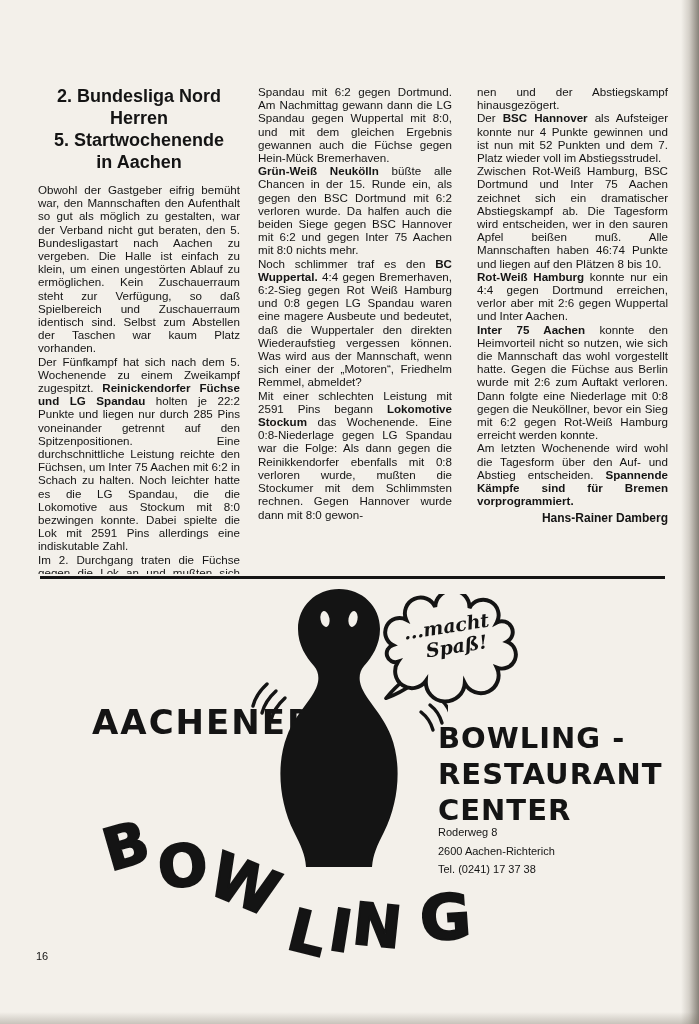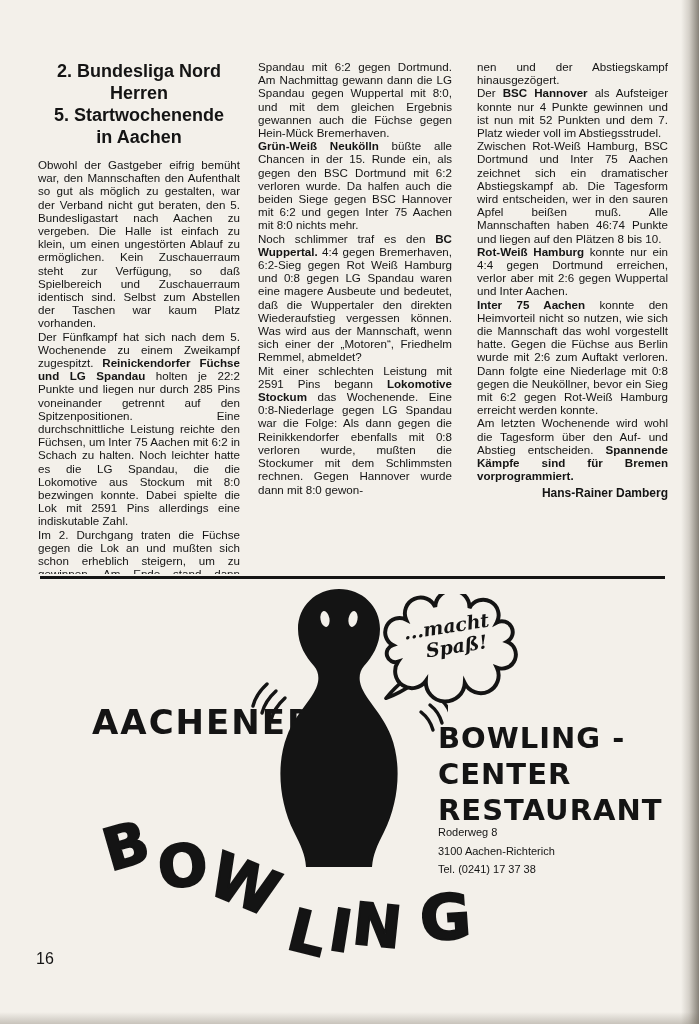--- a/index.html
+++ b/index.html
@@ -3,21 +3,21 @@
 <meta charset="utf-8">
 <style>
   html,body{margin:0;padding:0;background:#d8d4cc;}
   .page{
     position:relative;width:699px;height:1024px;overflow:hidden;
     background:#f3f0ea;color:#141414;
     font-family:"Liberation Sans",sans-serif;
   }
   
   .article{position:absolute;left:38px;top:60px;width:630px;height:514px;display:flex;overflow:hidden;}
-  .col{text-align:justify;font-size:11.6px;line-height:13.2px;}
+  .col{text-align:justify;font-size:11.6px;line-height:13.2px;margin-top:25px;}
   .col p{margin:0;}
   .col-1{width:202px;}
   .col-2{width:194px;margin-left:18px;}
   .col-3{width:191px;margin-left:25px;}
   .title{font-weight:bold;font-size:18px;line-height:22px;text-align:center;margin:0 0 10px 0;}
   .byline{font-weight:bold;text-align:right;margin-top:4px;font-size:12px;}
   .divider{position:absolute;left:40px;top:576px;width:625px;height:2.5px;background:#141414;}
   
   .kegel{position:absolute;left:92px;top:700px;font-weight:bold;font-size:34px;line-height:45px;
          letter-spacing:2px;font-family:"DejaVu Sans",sans-serif;}
@@ -33,21 +33,21 @@
   .bigword{position:absolute;left:0;top:0;width:699px;height:1024px;pointer-events:none;}
   .bigletter{position:absolute;font-family:"DejaVu Sans",sans-serif;font-weight:bold;font-size:58px;
          -webkit-text-stroke:2px #141414;}
   .bigletter:nth-child(1){left:104px;top:812px;transform:rotate(-16deg);}
   .bigletter:nth-child(2){left:158px;top:832px;transform:rotate(-6deg);}
   .bigletter:nth-child(3){left:210px;top:848px;transform:rotate(22deg);font-size:62px;}
   .bigletter:nth-child(4){left:289px;top:899px;transform:rotate(14deg);}
   .bigletter:nth-child(5){left:330px;top:897px;transform:rotate(9deg);}
   .bigletter:nth-child(6){left:353px;top:892px;transform:rotate(6deg);}
   .bigletter:nth-child(7){left:420px;top:881px;transform:rotate(-4deg);font-size:62px;}
-  .pagenum{position:absolute;left:36px;top:950px;font-size:16px;}
+  .pagenum{position:absolute;left:36px;top:950px;font-size:11px;}
   
   .edge-right{position:absolute;right:0;top:0;width:18px;height:100%;
       background:linear-gradient(to right,rgba(120,112,100,0) 0%,rgba(120,112,100,0.25) 45%,rgba(88,82,72,0.7) 100%);}
   .edge-bottom{position:absolute;left:0;bottom:0;width:100%;height:12px;
       background:linear-gradient(to bottom,rgba(120,112,100,0) 0%,rgba(120,112,100,0.35) 100%);}
 </style>
 </head>
 <body>
 
 <div class="page">
@@ -125,26 +125,26 @@
                A1 1 0 0 1 7,48 Z" fill="#f3f0ea" stroke="#141414" stroke-width="4"></path>
     </svg>
     <div class="bubble-text">
       <div class="l1">...macht</div>
       <div class="l2">Spaß!</div>
     </div>
   </div>
 
   <div class="center-name">
       <div>BOWLING -</div>
+      <div>RESTAURANT</div>
       <div>CENTER</div>
-      <div>RESTAURANT</div>
     </div>
   <div class="address">
       <div>Roderweg 8</div>
-      <div>3100 Aachen-Richterich</div>
+      <div>2600 Aachen-Richterich</div>
       <div>Tel. (0241) 17 37 38</div>
     </div>
 
   <div class="bigword">
       <span class="bigletter">B</span>
       <span class="bigletter">O</span>
       <span class="bigletter">W</span>
       <span class="bigletter">L</span>
       <span class="bigletter">I</span>
       <span class="bigletter">N</span>

